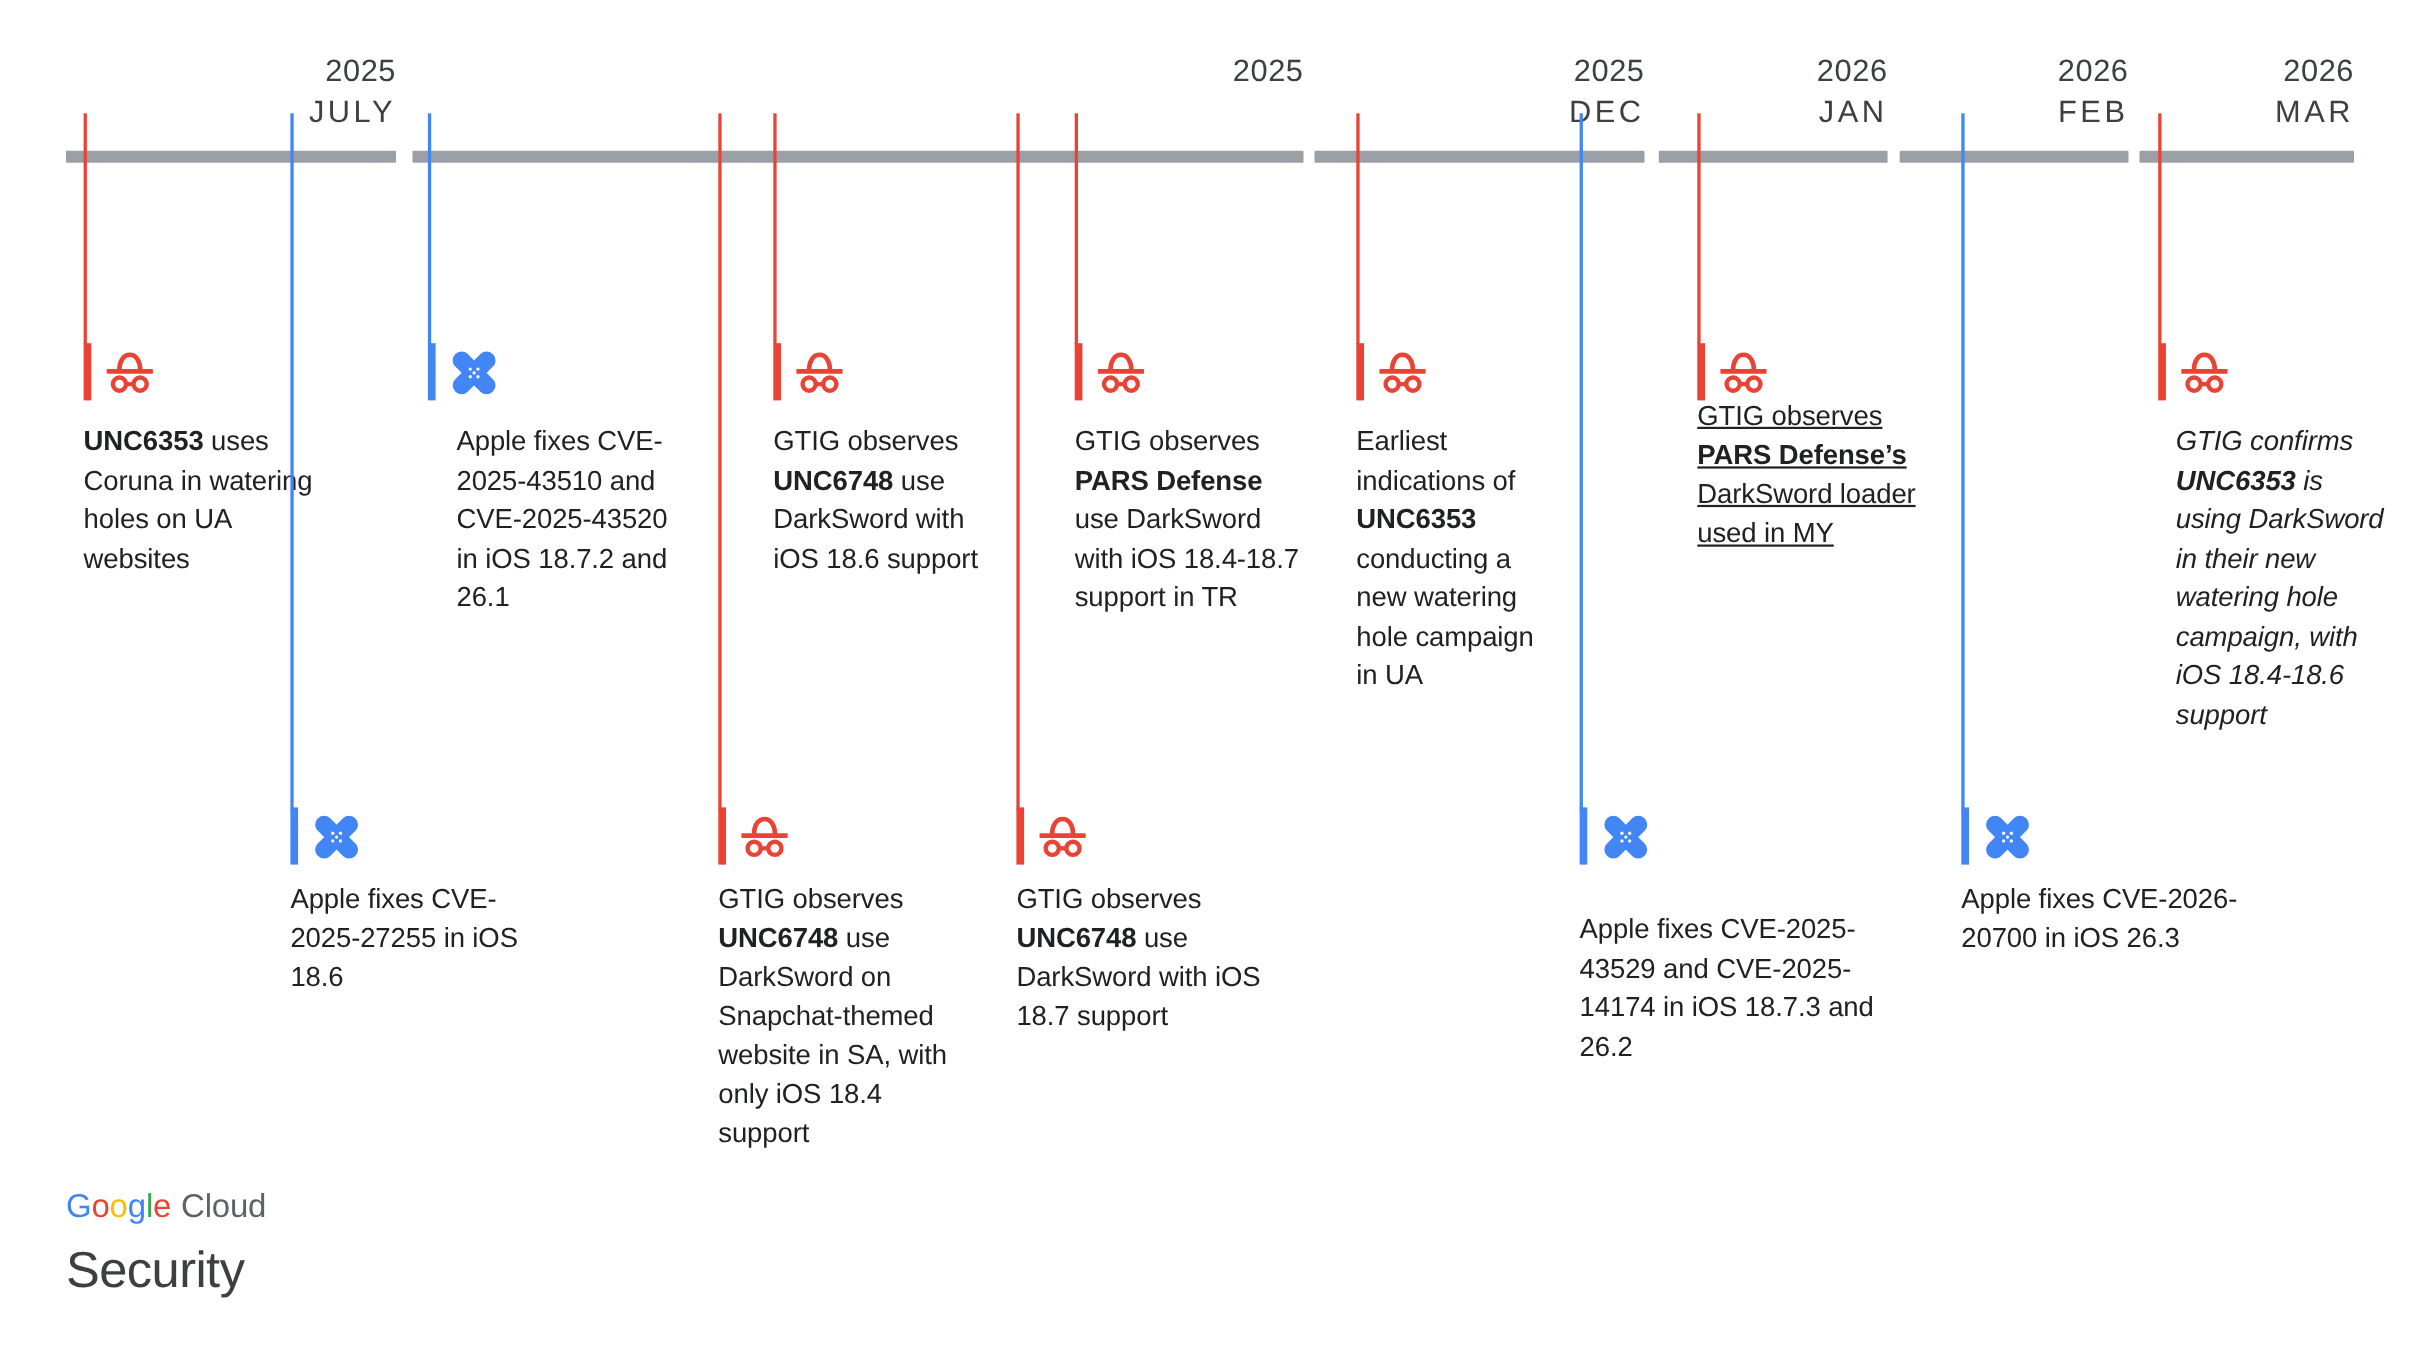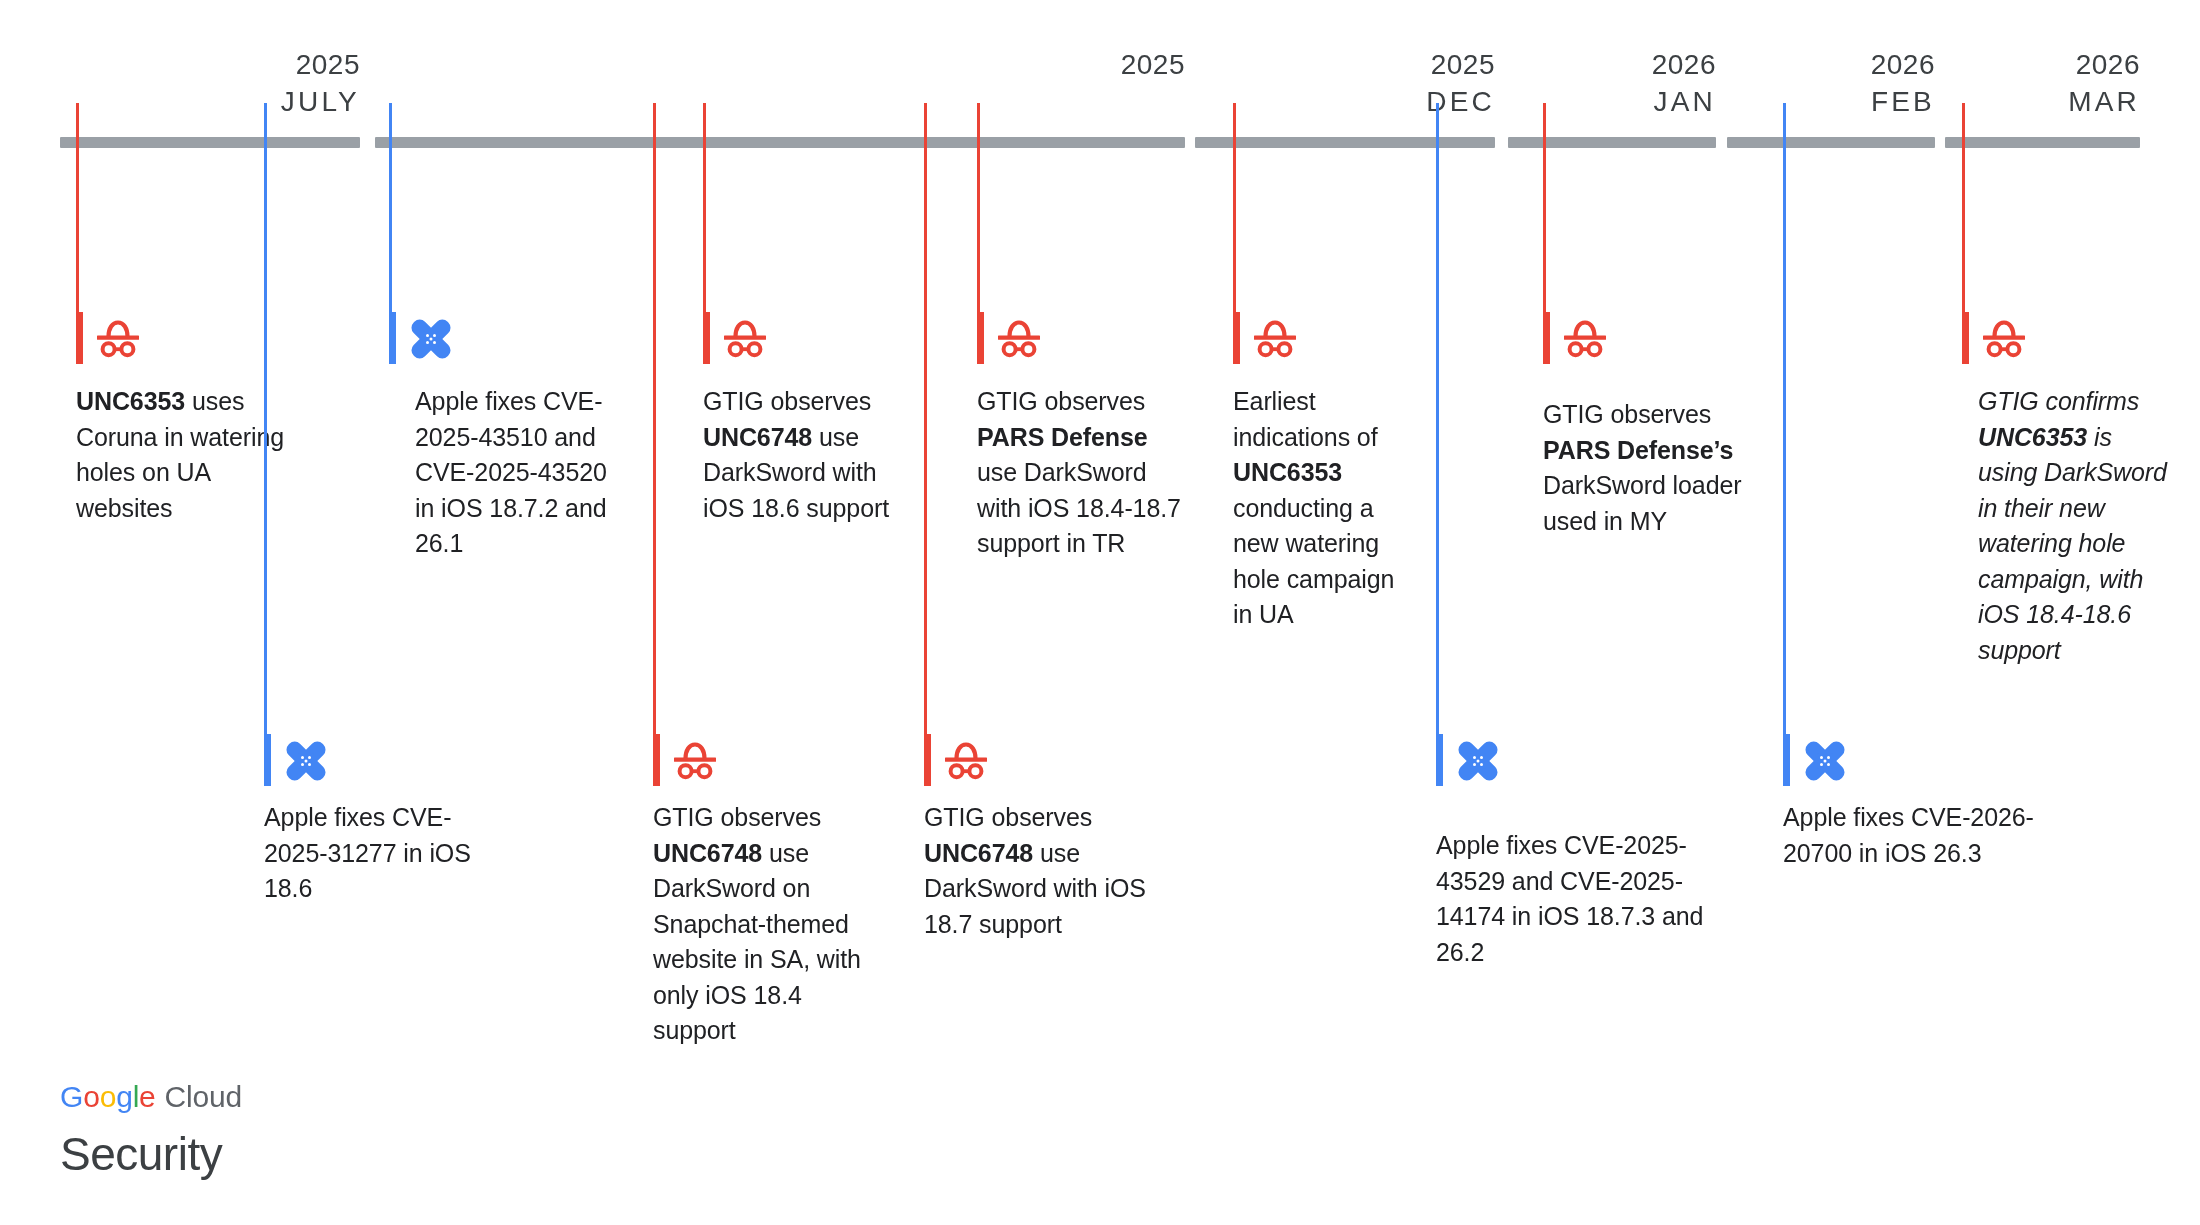--- a/index.html
+++ b/index.html
@@ -181,21 +181,21 @@
               <rect x="-1" y="13" width="48" height="16" rx="7.5" fill="#4285f4"></rect>
             </g>
             <rect x="15" y="13" width="16" height="16" rx="2.2" fill="#4285f4"></rect>
             <circle cx="19.5" cy="17.5" r="1.5" fill="#ffffff"></circle>
             <circle cx="26.5" cy="17.5" r="1.5" fill="#ffffff"></circle>
             <circle cx="19.5" cy="24.5" r="1.5" fill="#ffffff"></circle>
             <circle cx="26.5" cy="24.5" r="1.5" fill="#ffffff"></circle>
             <circle cx="23" cy="21" r="1.5" fill="#ffffff"></circle>
           </svg>
         </div>
-        <div class="ev-text" style="top: 800px; left: 0px; width: 250px;">Apple fixes CVE-2025-31277 in iOS 18.6</div>
+        <div class="ev-text" style="top: 800px; left: 0px; width: 250px;">Apple fixes CVE-2025-27255 in iOS 18.6</div>
       </div>
       <div class="event" style="left: 389px; top: 0px;">
         <div class="ev-stem blue" style="top: 103px; height: 210px;"></div>
         <div class="ev-tick blue" style="top: 312px; height: 52px;"></div>
         <div class="ev-icon" style="top: 318px; left: 19px;">
           <svg width="46" height="42" viewBox="0 0 46 42" aria-hidden="true">
             <g transform="rotate(45 23 21)">
               <rect x="-1" y="13" width="48" height="16" rx="7.5" fill="#4285f4"></rect>
             </g>
             <g transform="rotate(-45 23 21)">
@@ -307,21 +307,21 @@
         <div class="ev-tick red" style="top: 312px; height: 52px;"></div>
         <div class="ev-icon" style="top: 318px; left: 19px;">
           <svg width="46" height="40" viewBox="0 0 46 40" aria-hidden="true">
             <path d="M13.5 18.5 C13.5 10.5 17.2 4.5 23 4.5 C28.8 4.5 32.5 10.5 32.5 18.5" fill="none" stroke="#ea4335" stroke-width="4.2" stroke-linejoin="round" stroke-linecap="round"></path>
             <rect x="2" y="17.4" width="42" height="4.4" rx="0.6" fill="#ea4335"></rect>
             <circle cx="13.6" cy="31.2" r="6.0" fill="none" stroke="#ea4335" stroke-width="4"></circle>
             <circle cx="32.4" cy="31.2" r="6.0" fill="none" stroke="#ea4335" stroke-width="4"></circle>
             <rect x="19.1" y="29.3" width="7.8" height="3.8" fill="#ea4335"></rect>
           </svg>
         </div>
-        <div class="ev-text" style="top: 397px; left: 0px; width: 240px;">GTIG observes <b>PARS Defense’s</b> DarkSword loader used in MY</div>
+        <div class="ev-text" style="top: 361px; left: 0px; width: 240px; text-decoration: underline;">GTIG observes <b>PARS Defense’s</b> DarkSword loader used in MY</div>
       </div>
       <div class="event" style="left: 1783px; top: 0px;">
         <div class="ev-stem blue" style="top: 103px; height: 633px;"></div>
         <div class="ev-tick blue" style="top: 734px; height: 52px;"></div>
         <div class="ev-icon" style="top: 740px; left: 19px;">
           <svg width="46" height="42" viewBox="0 0 46 42" aria-hidden="true">
             <g transform="rotate(45 23 21)">
               <rect x="-1" y="13" width="48" height="16" rx="7.5" fill="#4285f4"></rect>
             </g>
             <g transform="rotate(-45 23 21)">

